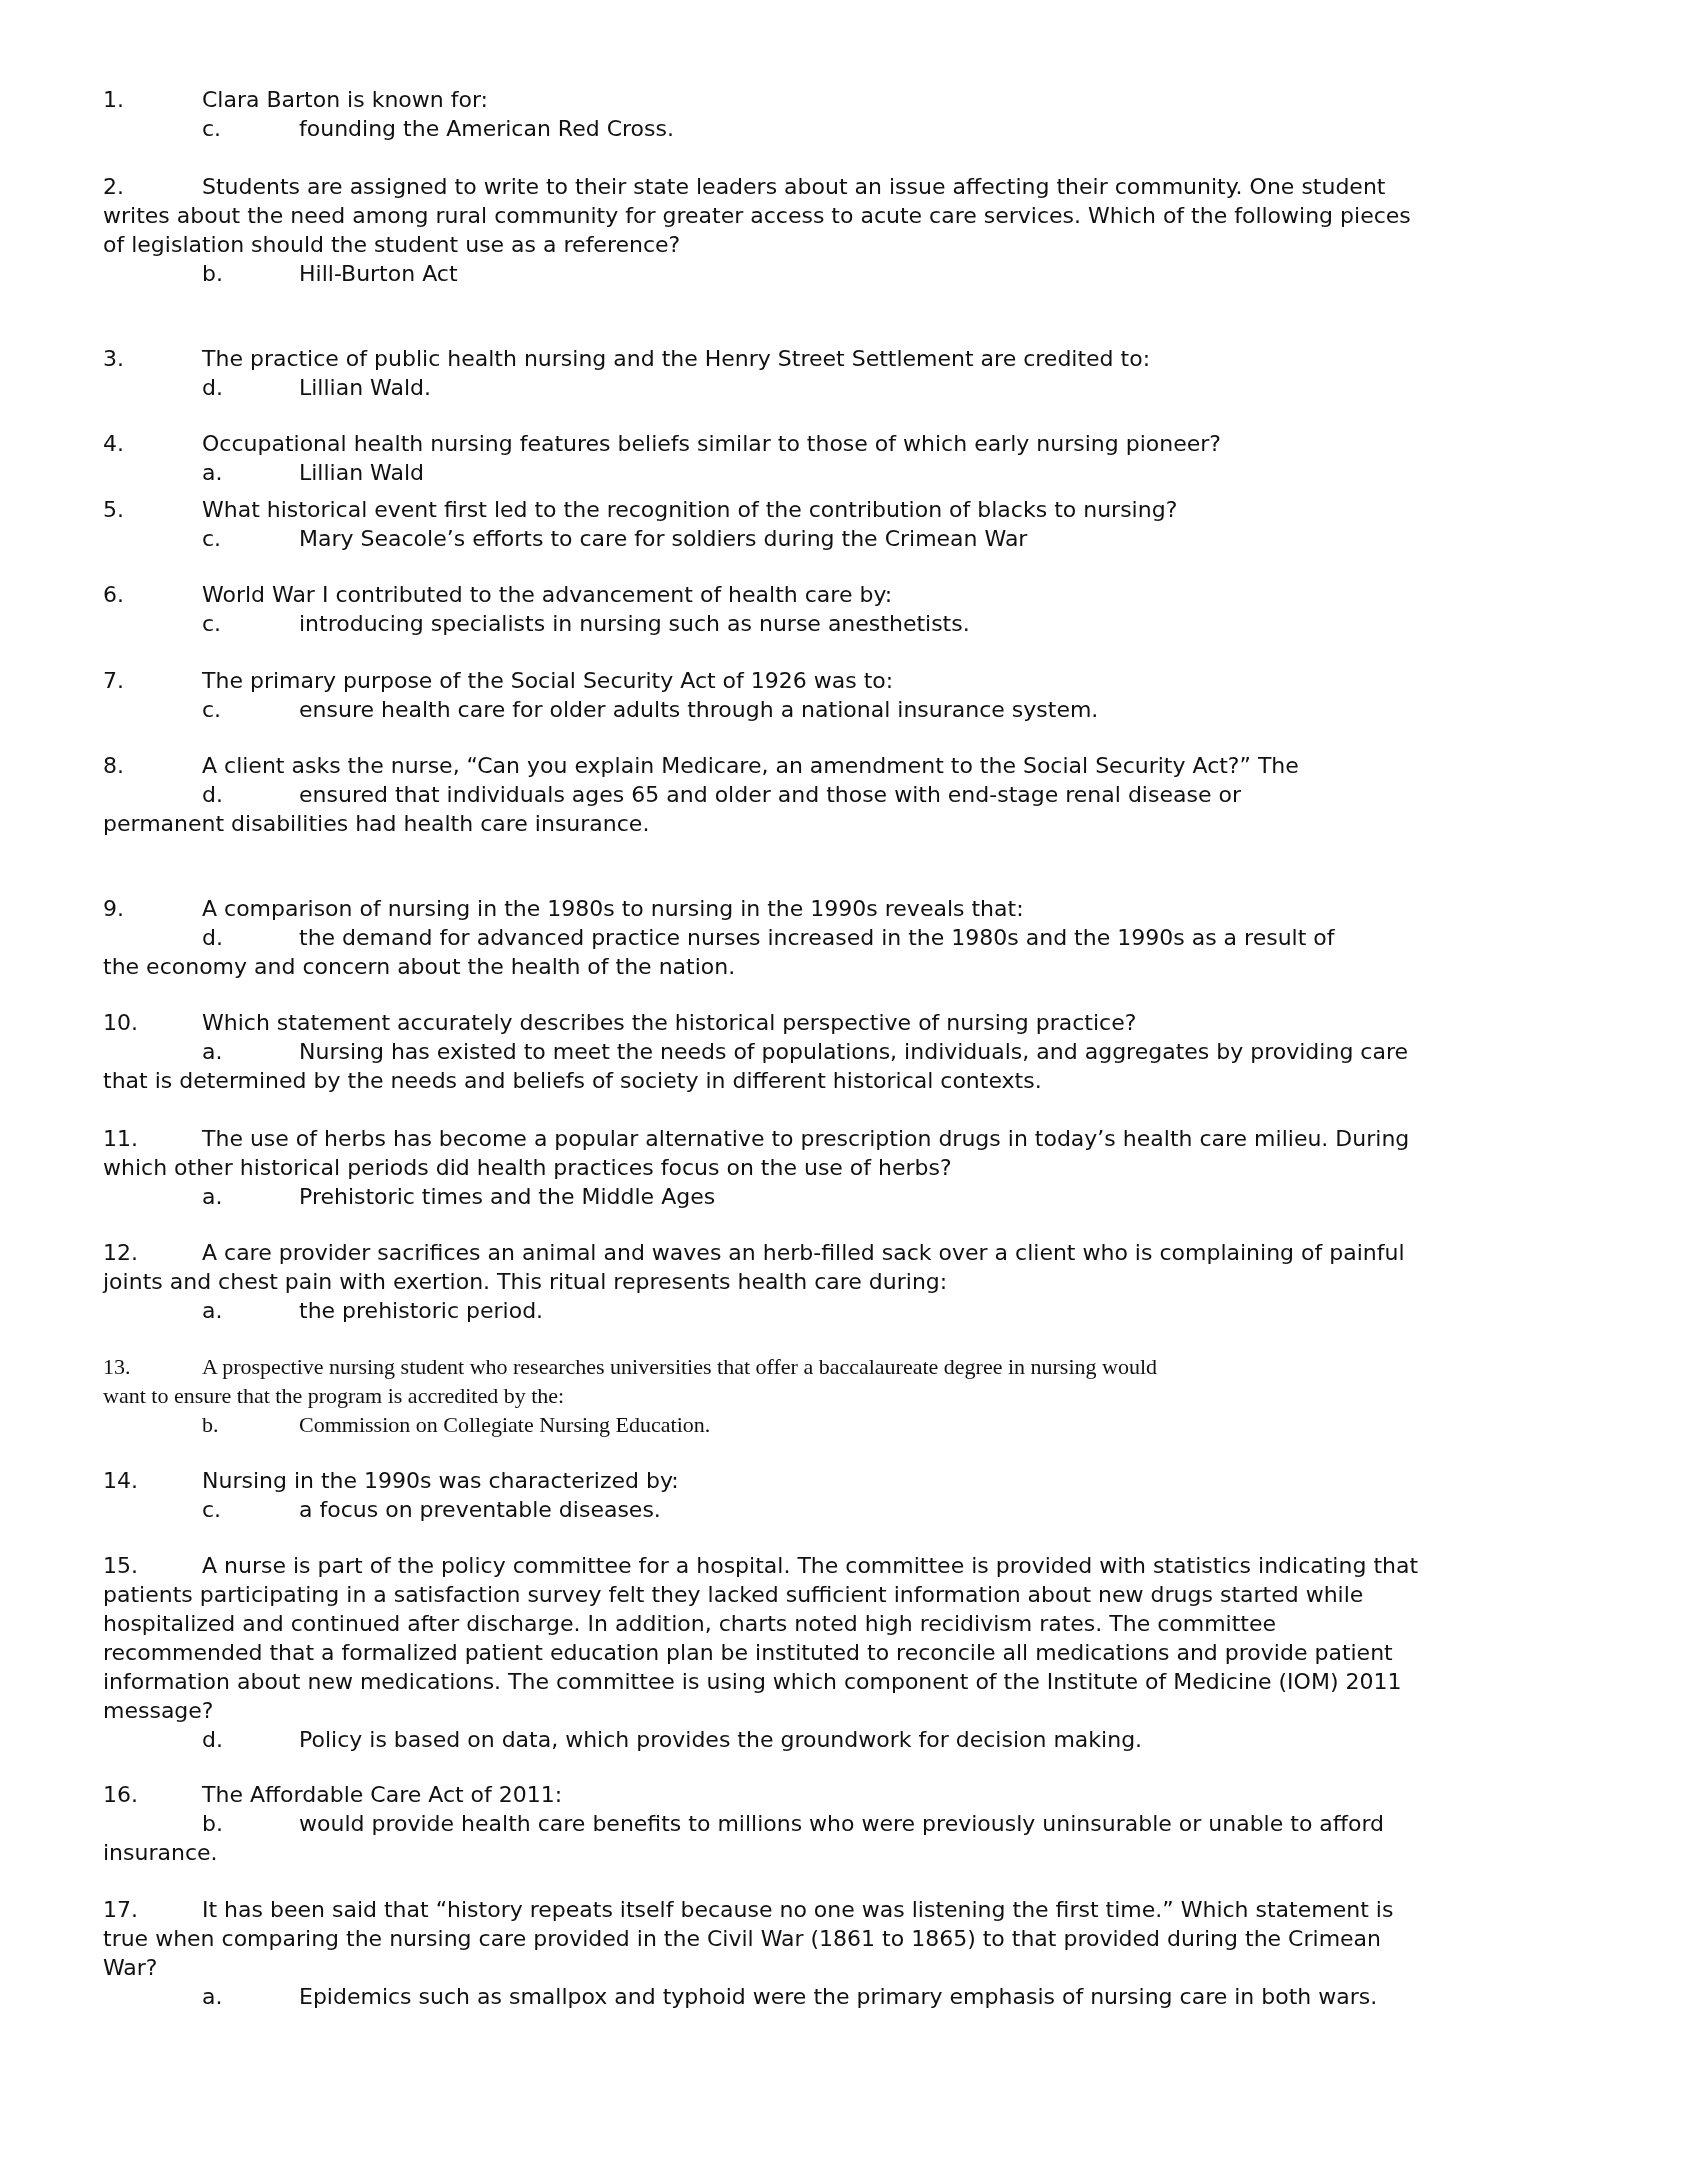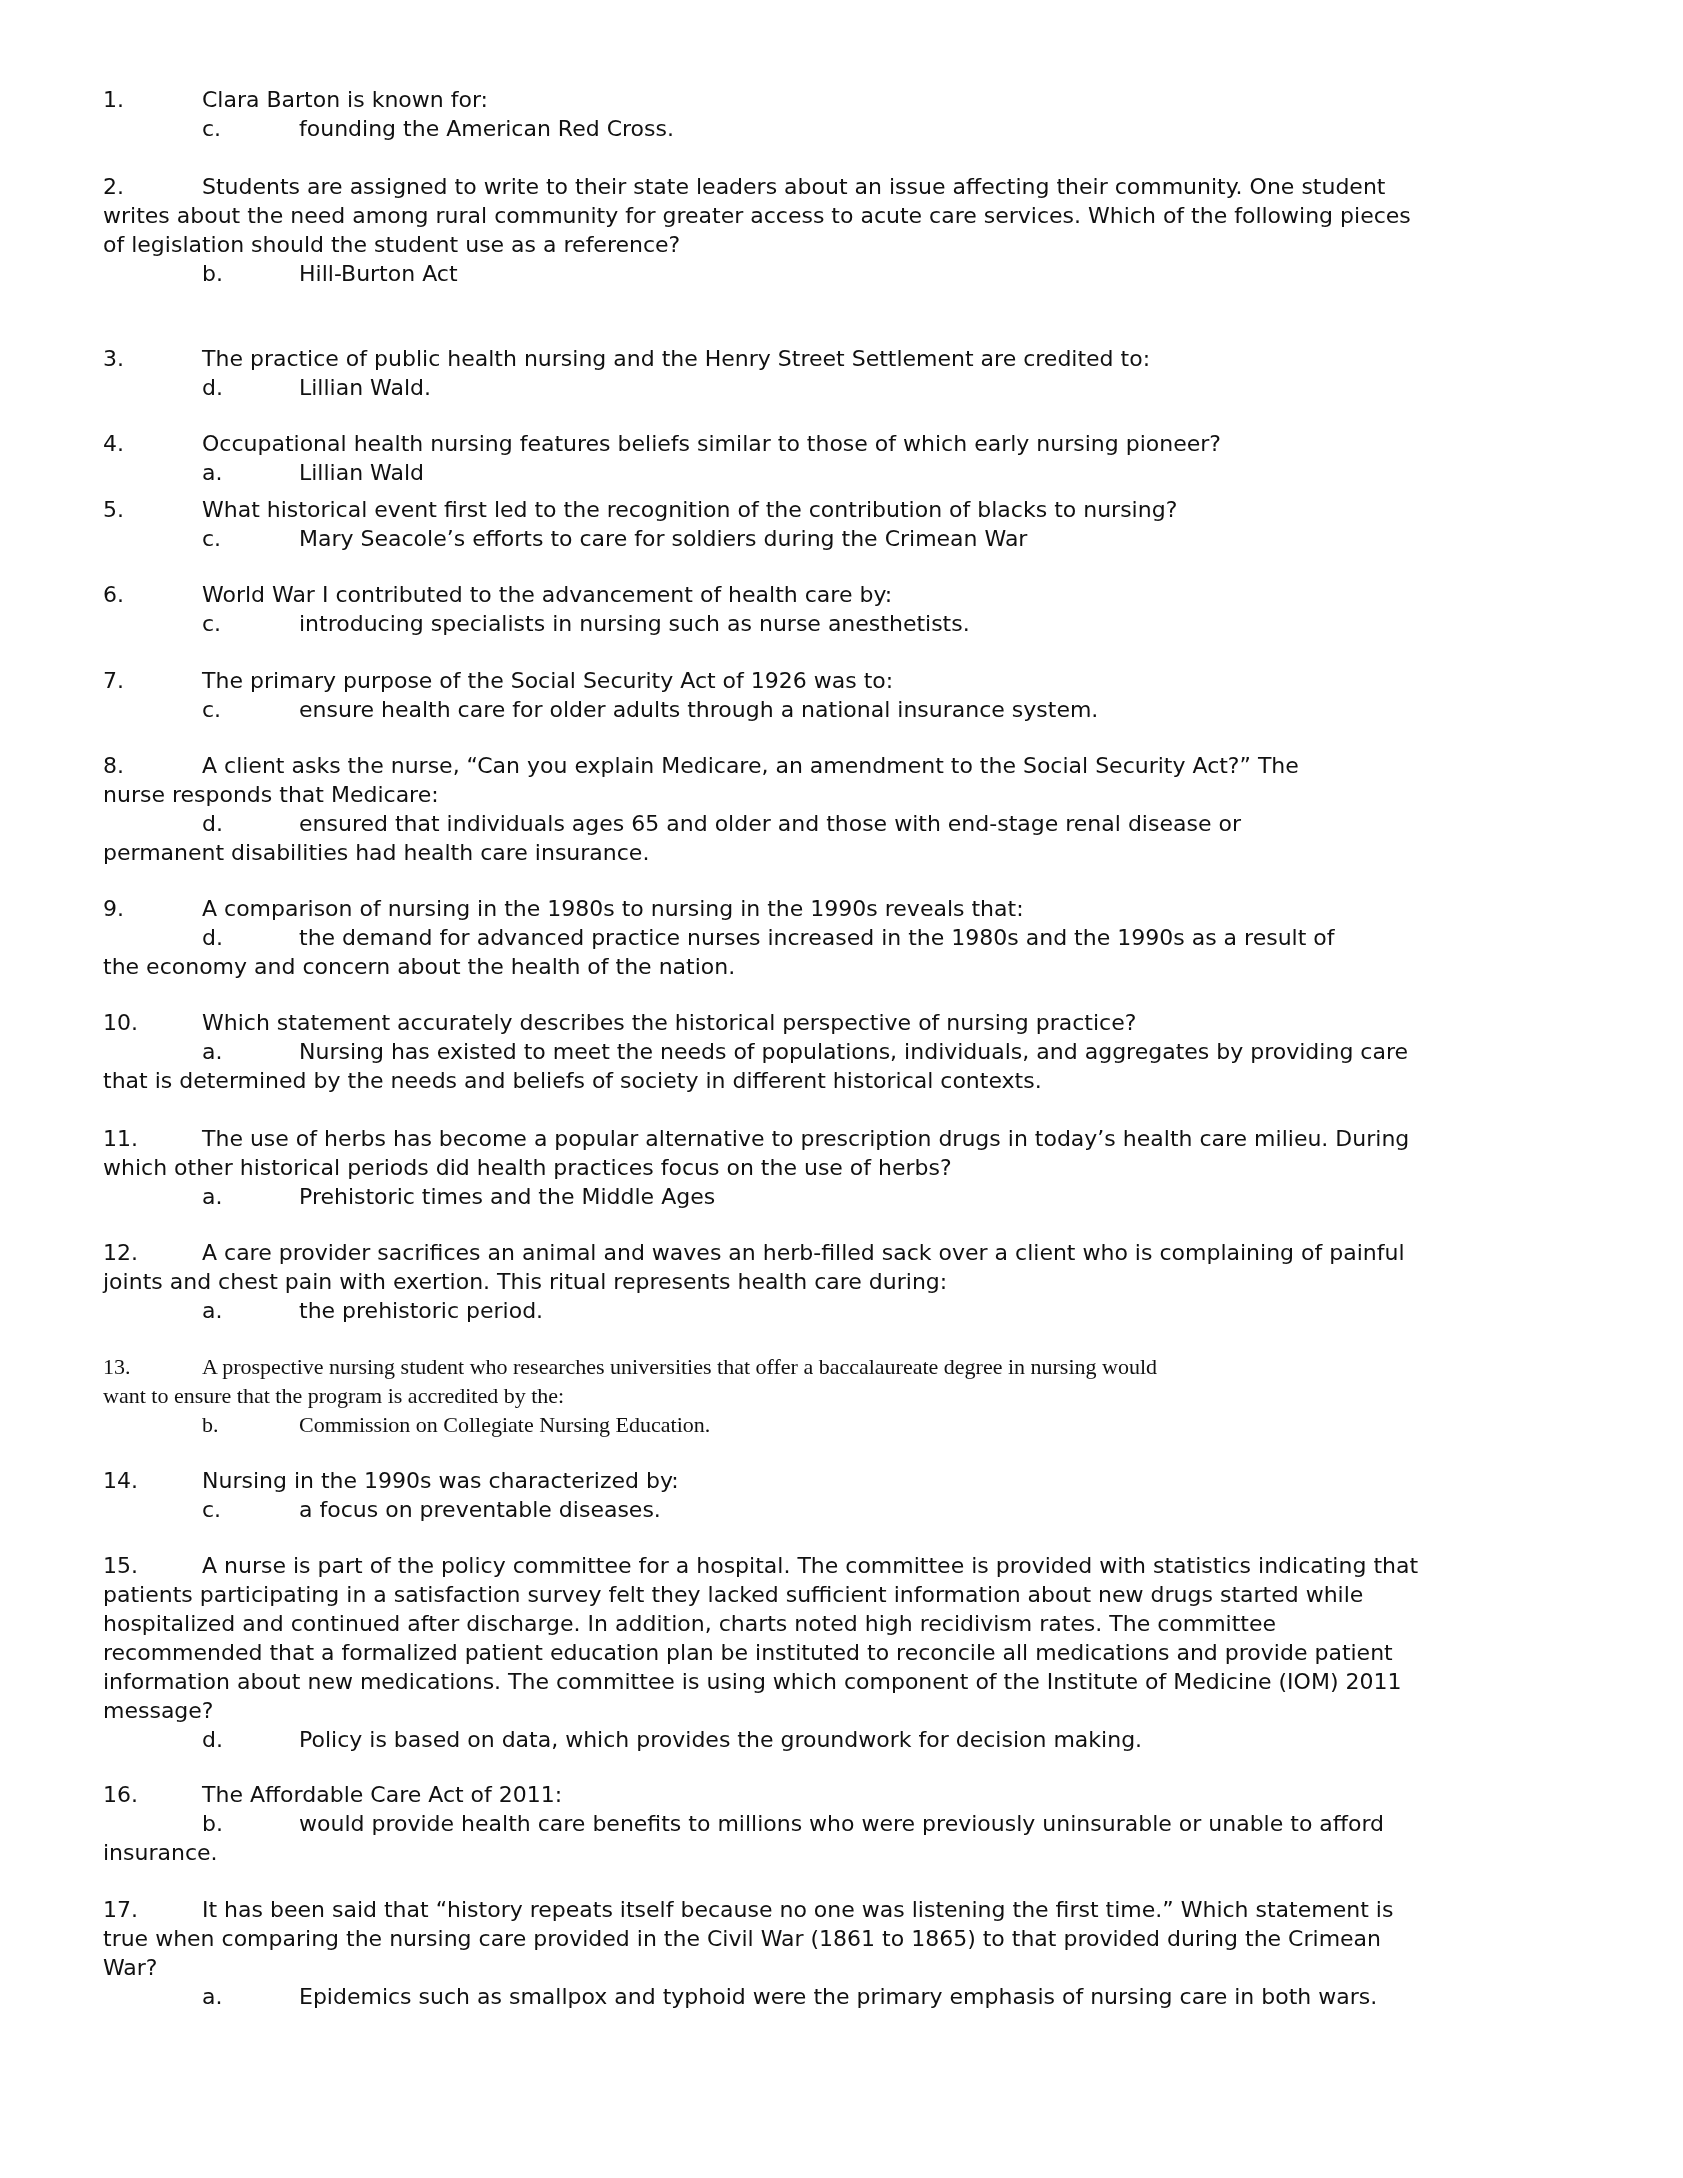--- a/index.html
+++ b/index.html
@@ -41,21 +41,20 @@
     <div class="block" style="top: 580px;">
       <div class="line"><span class="num">6.</span><span>World War I contributed to the advancement of health care by:</span></div>
       <div class="line"><span class="indent"></span><span class="letter">c.</span><span>introducing specialists in nursing such as nurse anesthetists.</span></div>
     </div>
     <div class="block" style="top: 666px;">
       <div class="line"><span class="num">7.</span><span>The primary purpose of the Social Security Act of 1926 was to:</span></div>
       <div class="line"><span class="indent"></span><span class="letter">c.</span><span>ensure health care for older adults through a national insurance system.</span></div>
     </div>
     <div class="block" style="top: 751px;">
       <div class="line"><span class="num">8.</span><span>A client asks the nurse, “Can you explain Medicare, an amendment to the Social Security Act?” The</span></div>
-      <div class="line"><span>nurse responds that Medicare:</span></div>
       <div class="line"><span class="indent"></span><span class="letter">d.</span><span>ensured that individuals ages 65 and older and those with end-stage renal disease or</span></div>
       <div class="line"><span>permanent disabilities had health care insurance.</span></div>
     </div>
     <div class="block" style="top: 894px;">
       <div class="line"><span class="num">9.</span><span>A comparison of nursing in the 1980s to nursing in the 1990s reveals that:</span></div>
       <div class="line"><span class="indent"></span><span class="letter">d.</span><span>the demand for advanced practice nurses increased in the 1980s and the 1990s as a result of</span></div>
       <div class="line"><span>the economy and concern about the health of the nation.</span></div>
     </div>
     <div class="block" style="top: 1008px;">
       <div class="line"><span class="num">10.</span><span>Which statement accurately describes the historical perspective of nursing practice?</span></div>

